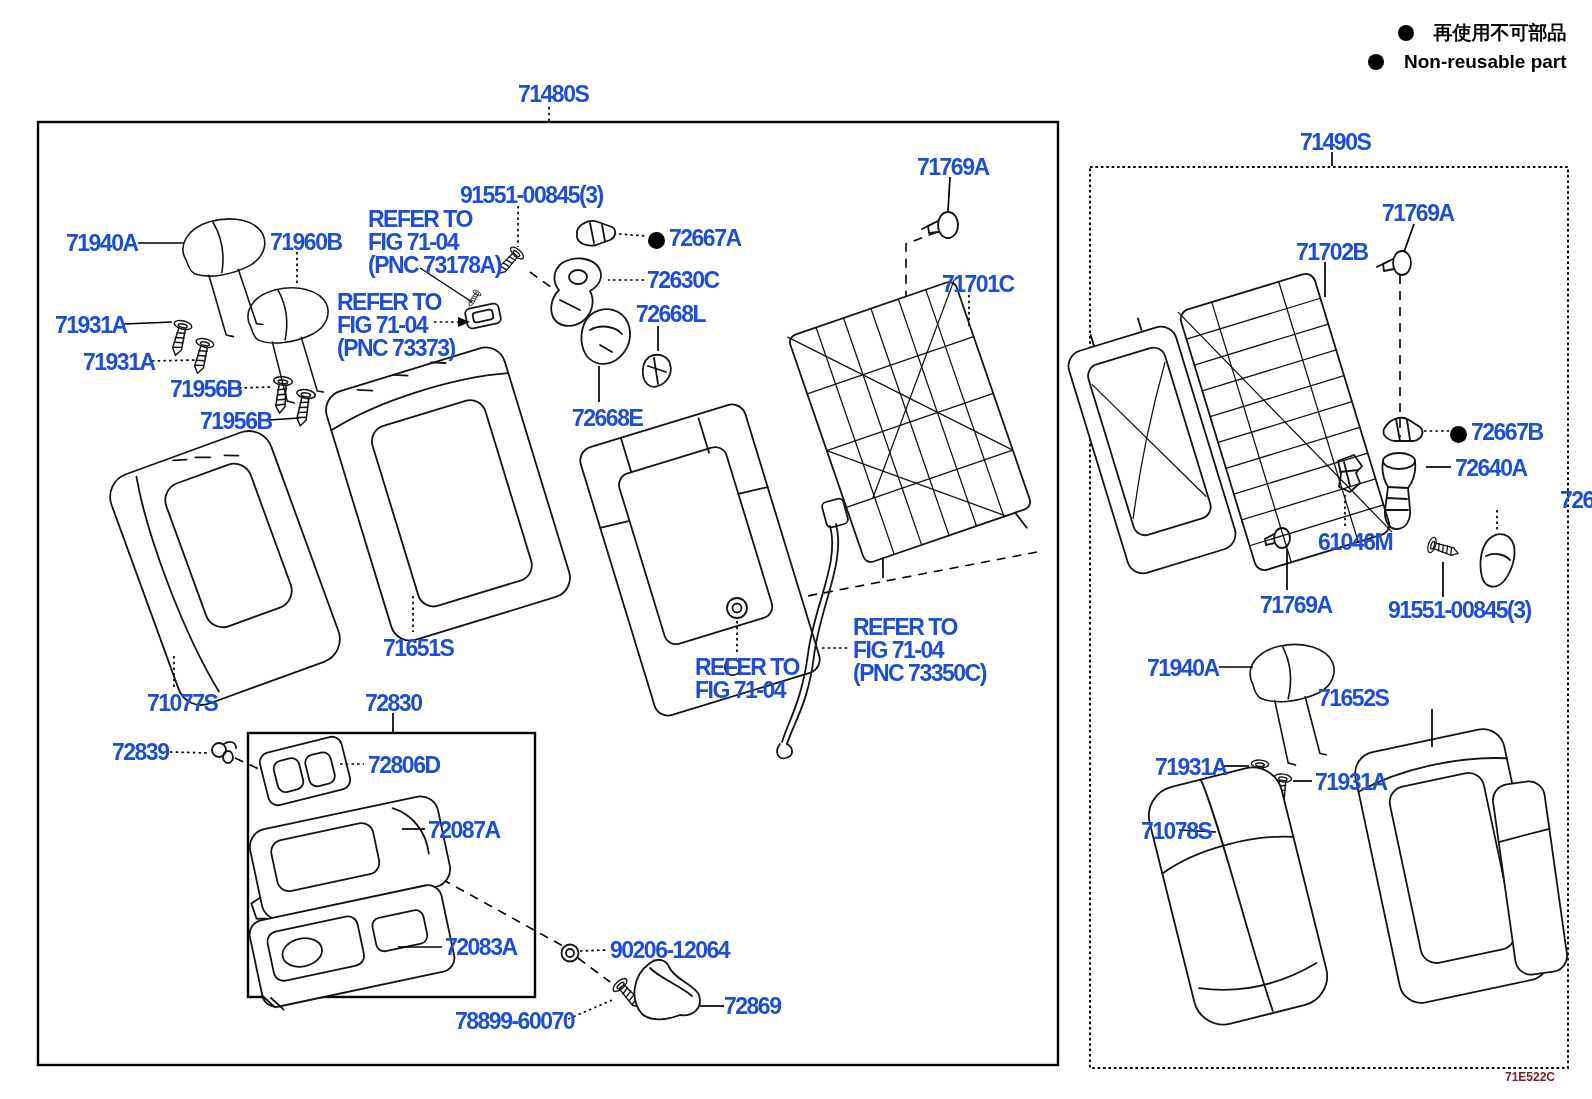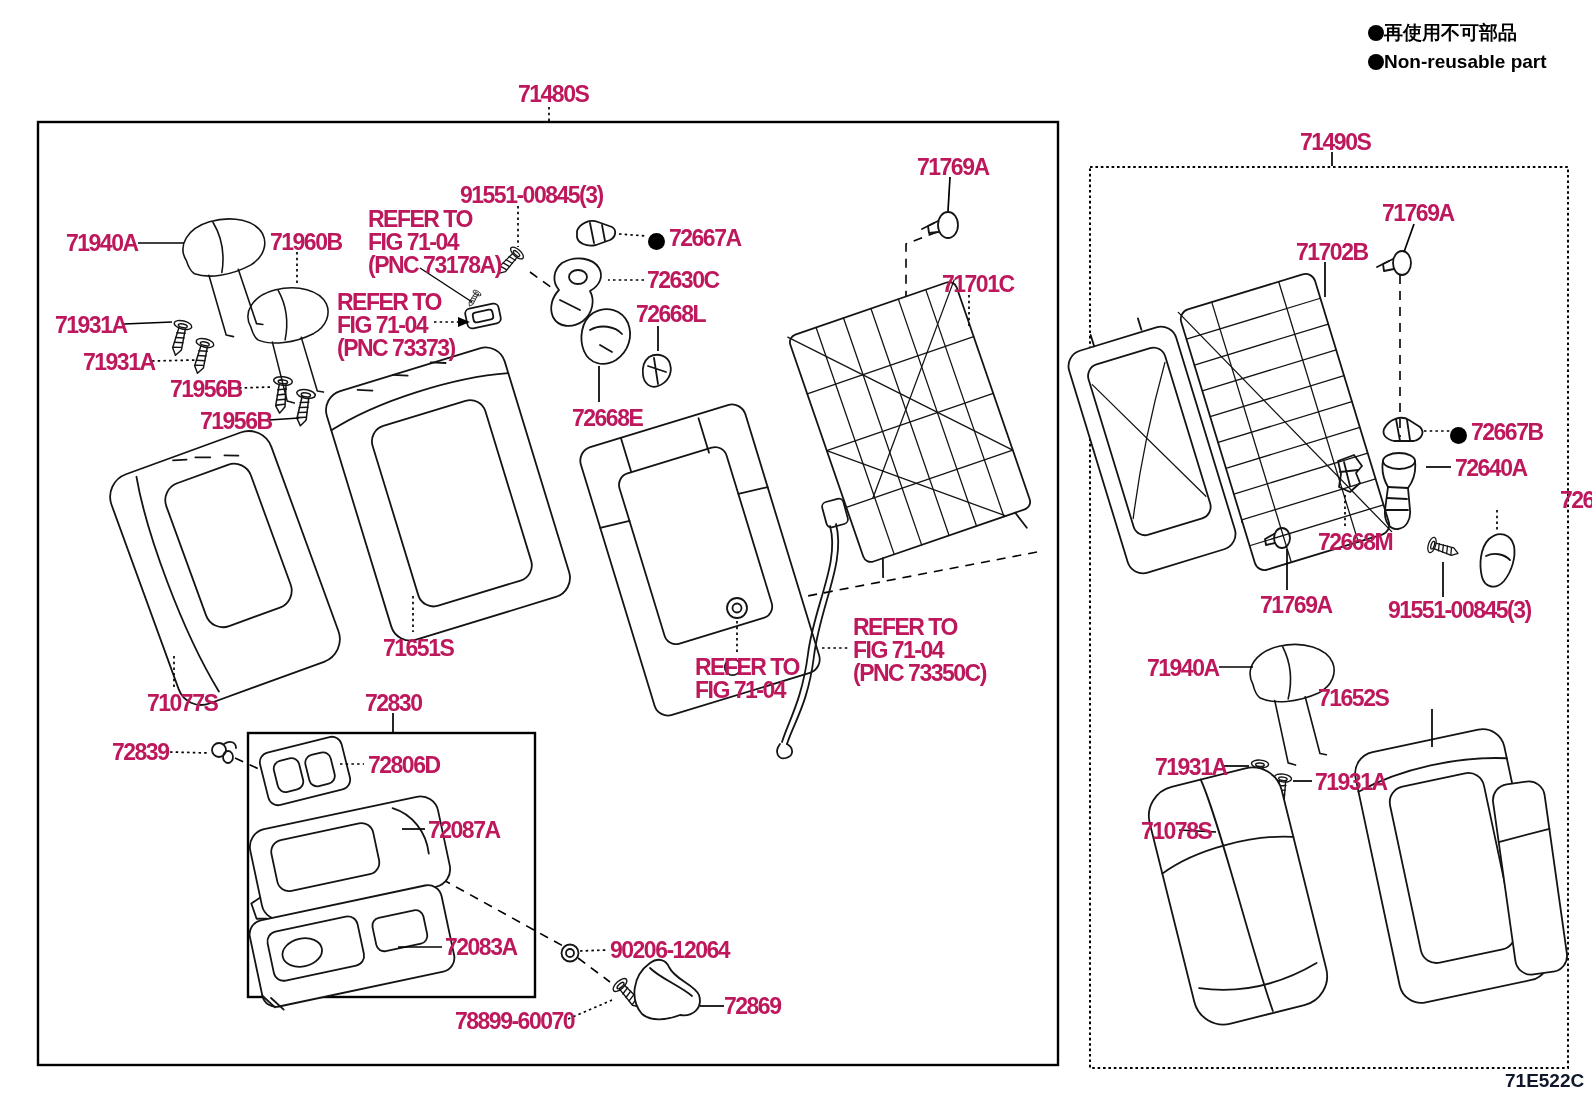--- a/index.html
+++ b/index.html
@@ -8,28 +8,28 @@
   svg.art{position:absolute;left:0;top:0;}
   .part{fill:none;stroke:#141414;stroke-width:1.8;stroke-linejoin:round;stroke-linecap:round;}
   .partw{fill:#ffffff;stroke:#141414;stroke-width:1.8;stroke-linejoin:round;stroke-linecap:round;}
   .ldr{stroke:#000;stroke-width:1.7;fill:none;}
   .thin{stroke-width:1.3;}
   .ldrd{stroke:#000;stroke-width:1.7;fill:none;stroke-dasharray:2.5 3.2;}
   .dash{stroke:#000;stroke-width:1.6;fill:none;stroke-dasharray:9 7;}
   .box-solid{fill:none;stroke:#000;stroke-width:2.4;}
   .box-dotted{fill:none;stroke:#000;stroke-width:2;stroke-dasharray:2.6 2.8;}
   .lbl{position:absolute;font-weight:700;font-size:23px;letter-spacing:-1.5px;line-height:23px;
-       color:#be185d;white-space:pre-line;display:flex;align-items:flex-end;}
+       color:#1d4ed8;white-space:pre-line;display:flex;align-items:center;}
   .ndot{flex:0 0 auto;width:17px;height:17px;border-radius:50%;background:#000;
         display:inline-block;margin:3px 4px 0 0;}
   .legend{position:absolute;left:1368px;top:20px;font-weight:700;font-size:19px;color:#000;}
-  .legend-row{display:flex;align-items:center;gap:0;margin-bottom:5px;}
+  .legend-row{display:flex;align-items:center;gap:20px;margin-bottom:5px;justify-content:flex-end;}
   .legend-row .ndot{margin:0;width:16px;height:16px;}
-  .footer-code{position:absolute;left:1505px;top:1070px;font-weight:700;font-size:19px;
-               letter-spacing:0;color:#0f172a;}
+  .footer-code{position:absolute;left:1505px;top:1070px;font-weight:700;font-size:12px;
+               letter-spacing:0;color:#7f1d1d;}
 </style>
 </head>
 <body>
 
 <div class="stage">
 
   <svg class="art" width="1592" height="1099" viewBox="0 0 1592 1099">
     <defs>
       <g id="screwpin">
         <ellipse cx="0" cy="0" rx="11" ry="5"></ellipse>
@@ -376,21 +376,21 @@
   <div class="lbl" style="left:445px;top:936px"><span>72083A</span></div>
   <div class="lbl" style="left:610px;top:939px"><span>90206-12064</span></div>
   <div class="lbl" style="left:455px;top:1010px"><span>78899-60070</span></div>
   <div class="lbl" style="left:724px;top:995px"><span>72869</span></div>
 
   <div class="lbl" style="left:1382px;top:202px"><span>71769A</span></div>
   <div class="lbl" style="left:1296px;top:241px"><span>71702B</span></div>
   <div class="lbl" style="left:1450px;top:421px"><span class="ndot"></span><span>72667B</span></div>
   <div class="lbl" style="left:1455px;top:457px"><span>72640A</span></div>
   <div class="lbl" style="left:1560px;top:489px"><span>72668F</span></div>
-  <div class="lbl" style="left:1318px;top:531px"><span>72668M</span></div>
+  <div class="lbl" style="left:1318px;top:531px"><span>61046M</span></div>
   <div class="lbl" style="left:1260px;top:594px"><span>71769A</span></div>
   <div class="lbl" style="left:1388px;top:599px"><span>91551-00845(3)</span></div>
   <div class="lbl" style="left:1147px;top:657px"><span>71940A</span></div>
   <div class="lbl" style="left:1318px;top:687px"><span>71652S</span></div>
   <div class="lbl" style="left:1155px;top:756px"><span>71931A</span></div>
   <div class="lbl" style="left:1315px;top:771px"><span>71931A</span></div>
   <div class="lbl" style="left:1141px;top:820px"><span>71078S</span></div>
 
   <div class="footer-code">71E522C</div>
 </div>

